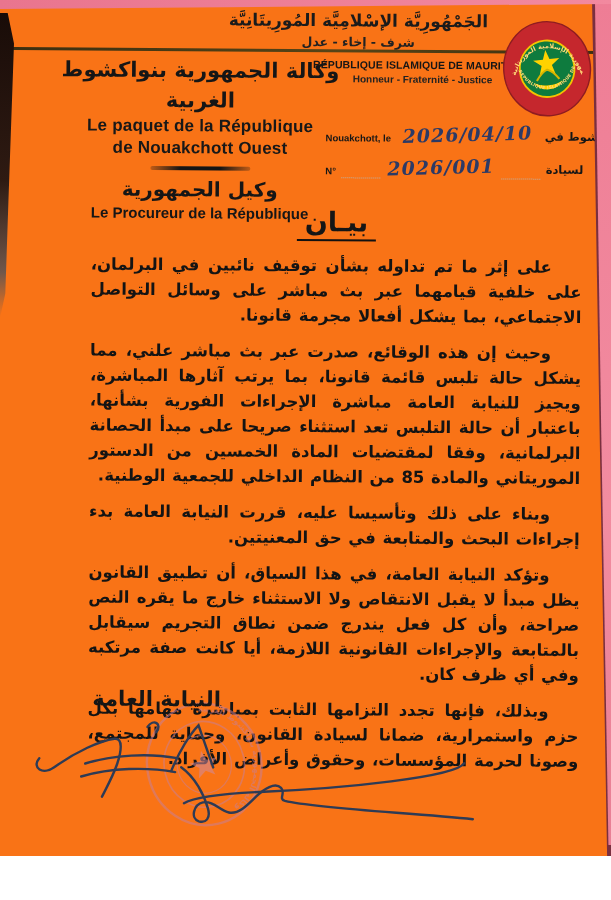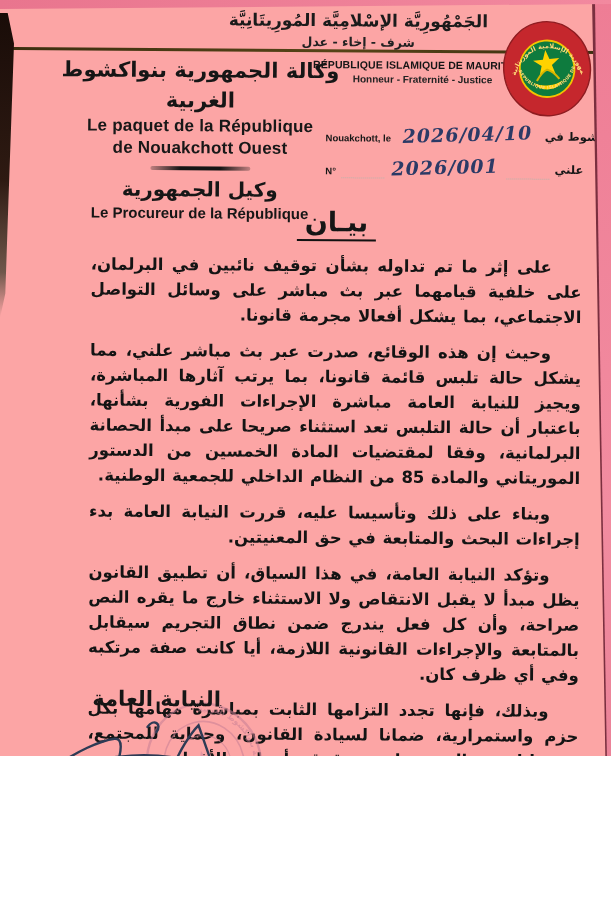--- a/index.html
+++ b/index.html
@@ -1,18 +1,18 @@
 <!DOCTYPE html>
 <html lang="ar"><head>
 <meta charset="utf-8">
 <style>
   html,body{margin:0;padding:0;}
   .photo{
-    position:relative; width:611px; height:756px; overflow:hidden;
-    background:#fca5a5;
+    position:relative; width:611px; height:856px; overflow:hidden;
+    background:#f97316;
     font-family:"DejaVu Sans", sans-serif;
     color:#161616;
   }
   
   .bg-top{
     position:absolute; top:0; left:0; width:100%; height:9px;
     background:linear-gradient(to right,#e9758e,#f2899f);
     clip-path:polygon(0 0,100% 0,100% 45%,0 100%);
     z-index:5;
   }
@@ -152,21 +152,21 @@
         <span class="ref-dots"></span>
         <span class="ref-value">2026/04/10</span>
         <span class="ref-dots"></span>
         <span class="ref-label-ar">انواكشوط في</span>
       </div>
       <div class="ref-row">
         <span class="ref-label-fr">N°</span>
         <span class="ref-dots"></span>
         <span class="ref-value">2026/001</span>
         <span class="ref-dots"></span>
-        <span class="ref-label-ar">علني</span>
+        <span class="ref-label-ar">لسيادة</span>
       </div>
     </div>
 
     <div class="statement">
       <div class="statement-title">
         <span>بيـان</span>
       </div>
       <p>على إثر ما تم تداوله بشأن توقيف نائبين في البرلمان، على خلفية قيامهما عبر بث مباشر على وسائل التواصل الاجتماعي، بما يشكل أفعالا مجرمة قانونا.</p>
       <p>وحيث إن هذه الوقائع، صدرت عبر بث مباشر علني، مما يشكل حالة تلبس قائمة قانونا، بما يرتب آثارها المباشرة، ويجيز للنيابة العامة مباشرة الإجراءات الفورية بشأنها، باعتبار أن حالة التلبس تعد استثناء صريحا على مبدأ الحصانة البرلمانية، وفقا لمقتضيات المادة الخمسين من الدستور الموريتاني والمادة 85 من النظام الداخلي للجمعية الوطنية.</p>
       <p>وبناء على ذلك وتأسيسا عليه، قررت النيابة العامة بدء إجراءات البحث والمتابعة في حق المعنيتين.</p>

